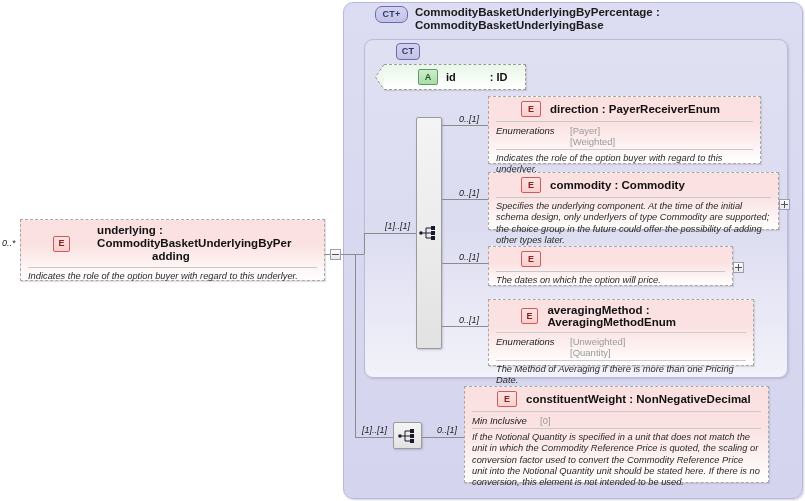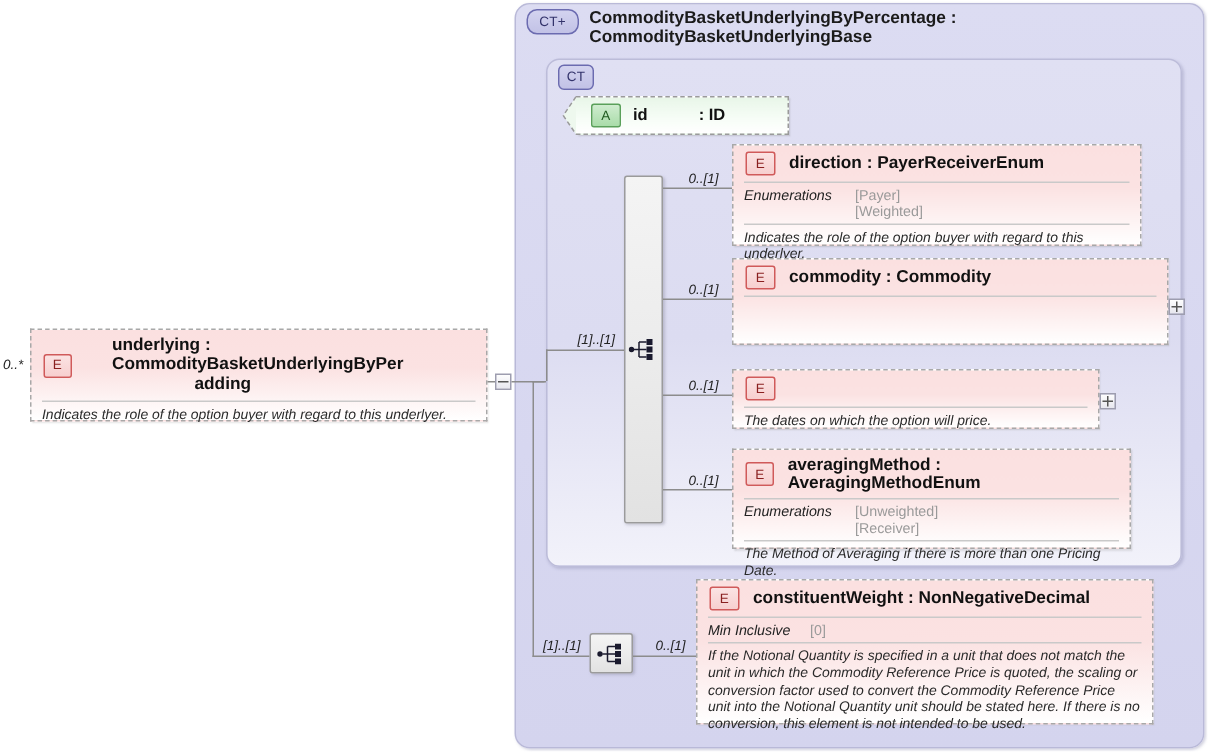--- a/index.html
+++ b/index.html
@@ -21,21 +21,21 @@
   #inner-container{
     left:364px;top:39px;width:424px;height:339px;
     background:linear-gradient(180deg,#e0e0f3 0%,#dcdcf1 55%,#f2f2fa 100%);
     border:1px solid #bcbcd9;border-radius:9px;
     box-shadow:1px 1px 2px rgba(120,120,160,.3);
   }
 
   
   .badge{
     display:inline-flex;align-items:center;justify-content:center;
-    font-size:9px;font-weight:normal;letter-spacing:.2px;line-height:1;
+    font-size:9px;font-weight:bold;letter-spacing:.2px;line-height:1;margin-left:24px;
   }
   .badge-ct{
     width:33px;height:15px;border:1px solid #6b6bb0;border-radius:7px;
     background:linear-gradient(180deg,#d3d3ef,#c2c2e6);color:#33336b;
   }
   .badge-ct-plain{
     width:22px;height:15px;border:1px solid #6b6bb0;border-radius:4px;
     background:linear-gradient(180deg,#d3d3ef,#c2c2e6);color:#33336b;
   }
   .badge-e{
@@ -213,20 +213,21 @@
   <div class="hr"></div>
   <div class="doc">Indicates the role of the option buyer with regard to this underlyer.</div>
 </div>
 
 <div class="abs elbox" style="left:488px;top:172px;width:291px;height:58px;">
   <div class="elbox-title">
     <span class="badge badge-e">E</span>
     <span>commodity : Commodity</span>
   </div>
   <div class="hr"></div>
+  <div class="doc">Specifies the underlying component. At the time of the initial schema design, only underlyers of type Commodity are supported; the choice group in the future could offer the possibility of adding other types later.</div>
 </div>
 <div class="abs hline" style="left:779px;top:205px;width:3px;"></div>
 <div class="abs pmbox" style="left:779px;top:199px;">
   <i class="h"></i>
     <i class="v"></i>
 </div>
 
 <div class="abs elbox" style="left:488px;top:246px;width:245px;height:40px;">
   <div class="elbox-title">
     <span class="badge badge-e">E</span>
@@ -242,21 +243,21 @@
 <div class="abs elbox" style="left:488px;top:299px;width:266px;height:67px;">
   <div class="elbox-title">
     <span class="badge badge-e">E</span>
     <span>averagingMethod : AveragingMethodEnum</span>
   </div>
   <div class="hr"></div>
   <div class="facet">
     <span class="facet-label">Enumerations</span>
     <span class="facet-vals">
       <span>[Unweighted]</span><br>
-      <span>[Receiver]</span>
+      <span>[Quantity]</span>
     </span>
   </div>
   <div class="hr"></div>
   <div class="doc">The Method of Averaging if there is more than one Pricing Date.</div>
 </div>
 
 <div class="abs hline" style="left:355px;top:437px;width:38px;"></div>
 <div class="abs card" style="left:362px;top:425px;">[1]..[1]</div>
 
 <div class="abs seqbox" id="seq-weight">

